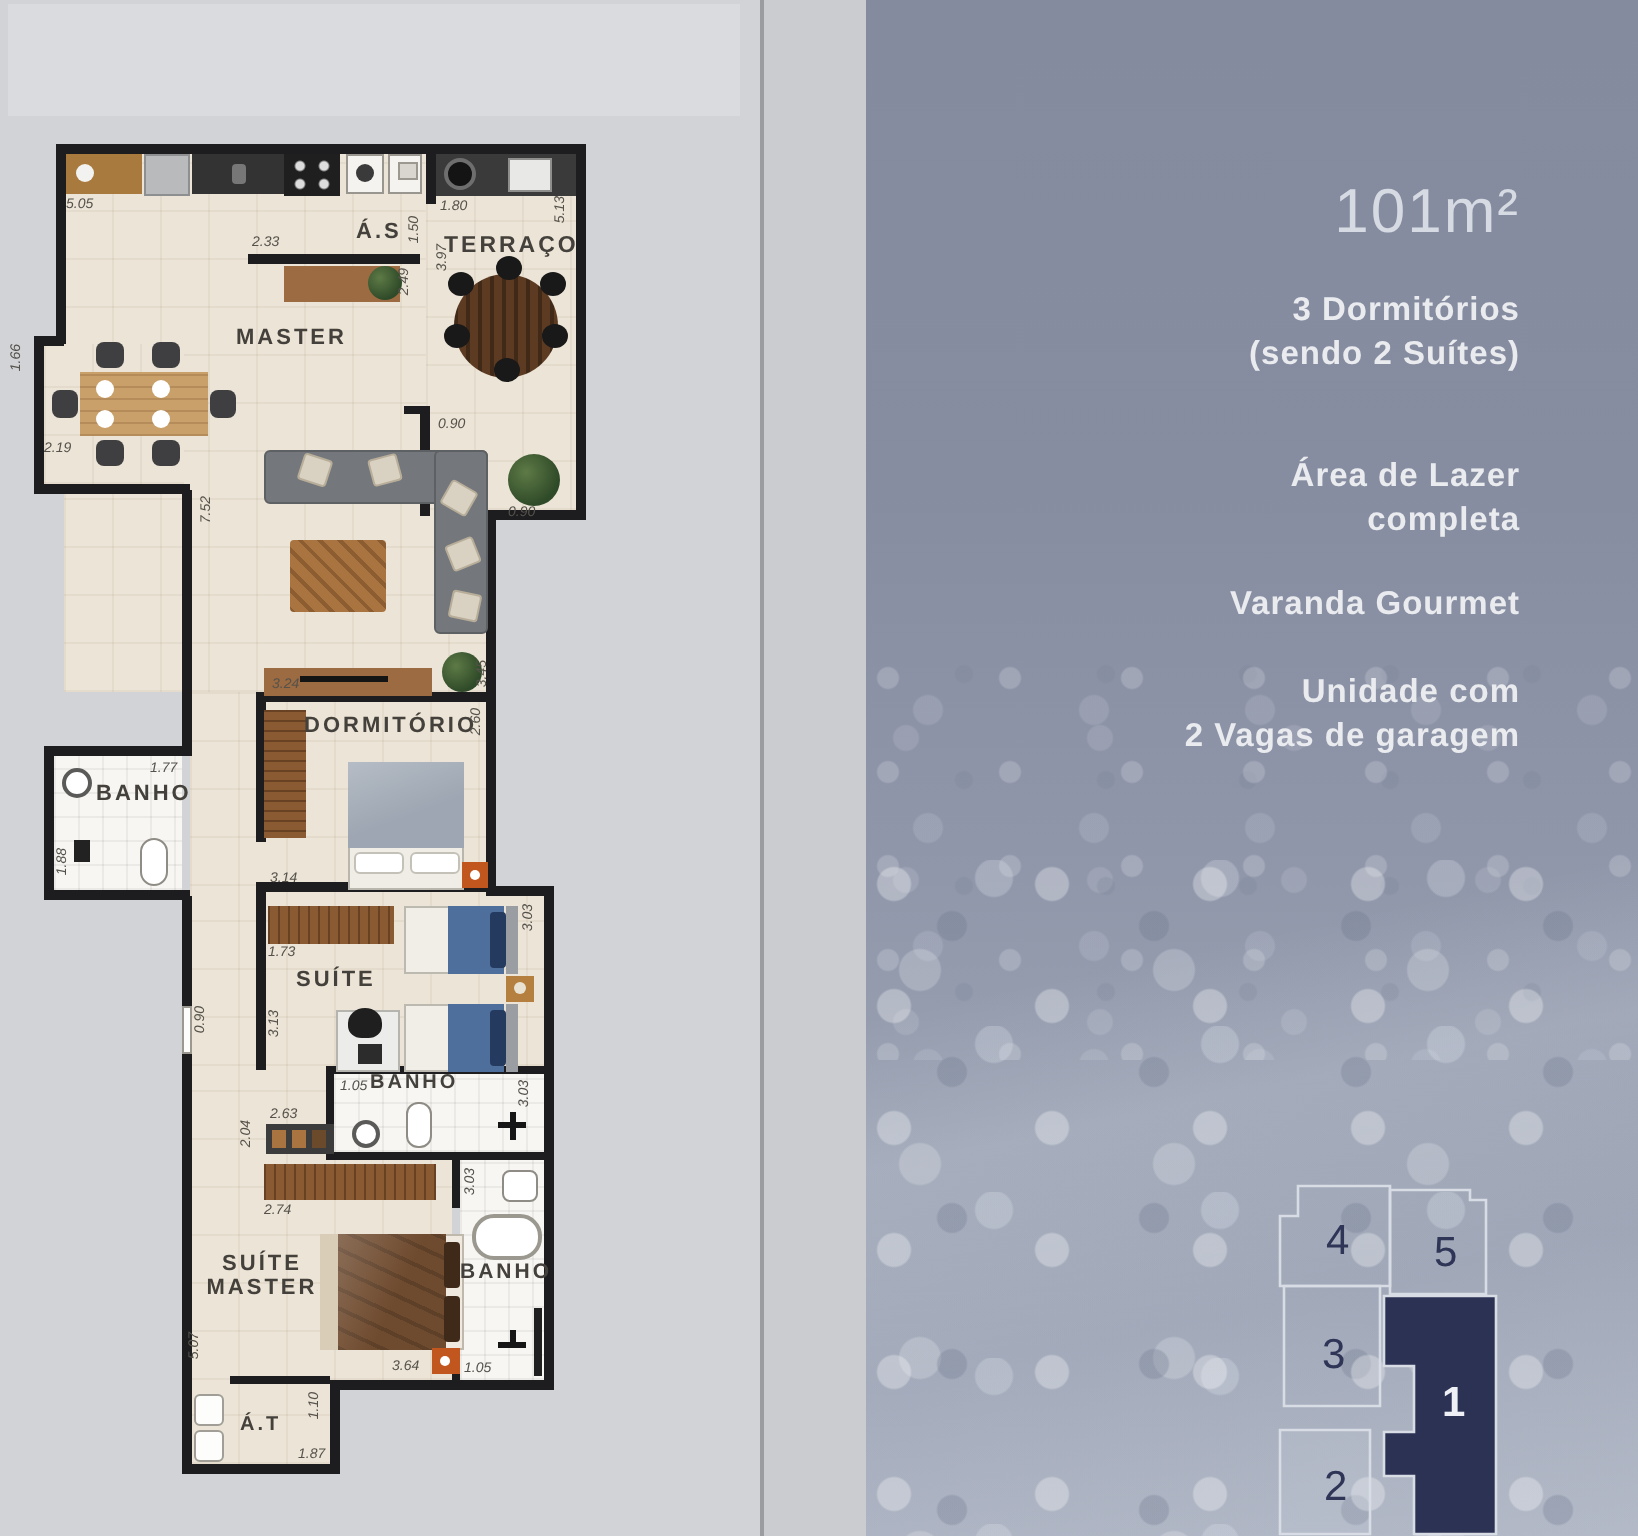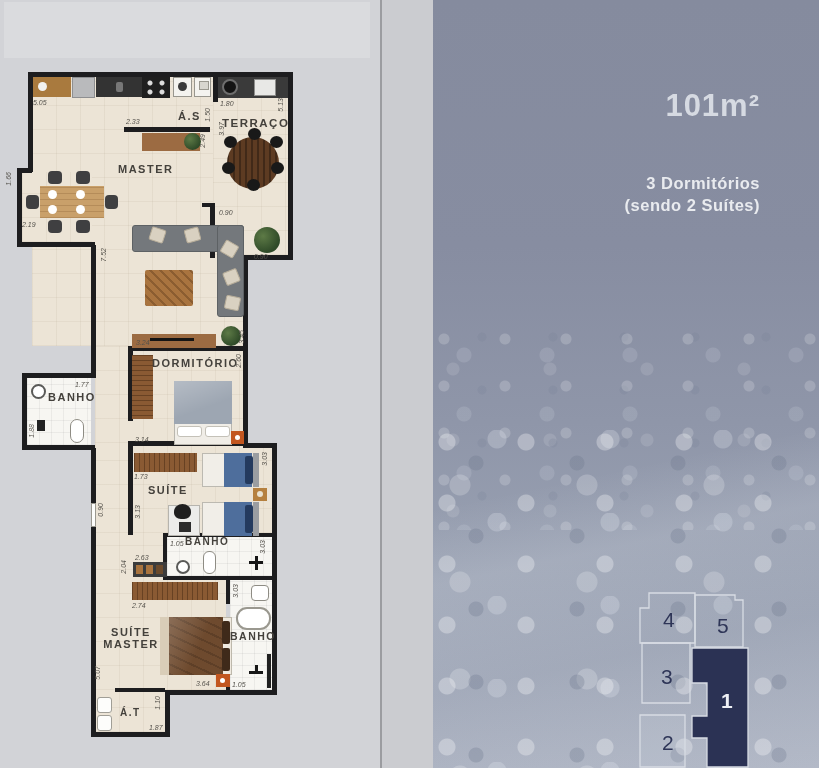--- a/index.html
+++ b/index.html
@@ -41,21 +41,21 @@
     background-size:61px 47px,83px 59px,71px 53px,97px 71px;}
   .foam.b{background-image:
       radial-gradient(circle at 14px 12px, rgba(255,255,255,.30) 0 8px, transparent 9px),
       radial-gradient(circle at 43px 33px, rgba(108,118,140,.30) 0 7px, transparent 8px),
       radial-gradient(circle at 64px 9px, rgba(235,239,246,.24) 0 9px, transparent 10px),
       radial-gradient(circle at 27px 55px, rgba(255,255,255,.20) 0 10px, transparent 11px);
     background-size:79px 61px,101px 73px,113px 83px,127px 97px;}
   .foam-band{position:absolute;left:0;top:300px;width:386px;height:468px;
     background:linear-gradient(168deg,transparent 38%,rgba(233,237,243,.16) 52%,rgba(233,237,243,.05) 72%,rgba(243,246,250,.18) 100%);}
   .apto-title{position:absolute;right:62px;top:6px;font-size:46px;font-weight:700;color:#2b3563;letter-spacing:3px;}
-  .apto-area{position:absolute;right:59px;top:88px;font-size:31px;font-weight:700;color:#d6dae2;letter-spacing:1px;}
+  .apto-area{position:absolute;right:59px;top:88px;font-size:31px;font-weight:400;color:#d6dae2;letter-spacing:1px;}
   .feature{position:absolute;right:59px;text-align:right;font-size:16.5px;font-weight:700;color:#e9ebef;
            letter-spacing:.5px;line-height:22px;white-space:pre-line;}
   .keyplan{position:absolute;left:635px;top:588px;}
   .keyplan text{font-family:"Liberation Sans",sans-serif;font-size:21px;font-weight:500;fill:#2e3557;}
   .keyplan text.lit{fill:#eef0f5;font-weight:700;}
 </style>
 </head>
 <body>
 
 <div id="stage">
@@ -273,22 +273,27 @@
     <i class="d" style="left:149px;top:724px;">1.87</i>
   </div>
 
   <div class="ocean">
     <div class="foam-band"></div>
     <div class="foam" style="top:330px;height:200px;opacity:.7;"></div>
     <div class="foam b" style="top:430px;height:338px;"></div>
   </div>
 
   <div class="apto-area">101m²</div>
-  <div class="feature" style="top:172px;">3 Dormitórios
+  <div class="feature" style="top:144px;">3 Dormitórios
 (sendo 2 Suítes)</div>
+  <div class="feature" style="top:227px;">Área de Lazer
+completa</div>
+  <div class="feature" style="top:291px;">Varanda Gourmet</div>
+  <div class="feature" style="top:335px;">Unidade com
+2 Vagas de garagem</div>
 
   <svg class="keyplan" width="118" height="180" viewBox="0 0 118 180">
     <g fill="none" stroke="#d8dce4" stroke-width="1.3">
       <polygon points="5,20 14,20 14,5 60,5 60,55 5,55"></polygon>
       <polygon points="60,7 100,7 100,12 108,12 108,59 60,59"></polygon>
       <polygon points="7,55 55,55 55,115 7,115"></polygon>
       <polygon points="5,127 50,127 50,179 5,179" fill="rgba(225,229,235,0.12)"></polygon>
       <polygon fill="#2b3254" points="57,60 113,60 113,179 72,179 72,150 57,150 57,128 72,128 72,95 57,95"></polygon>
     </g>
     <text x="28" y="39">4</text>

